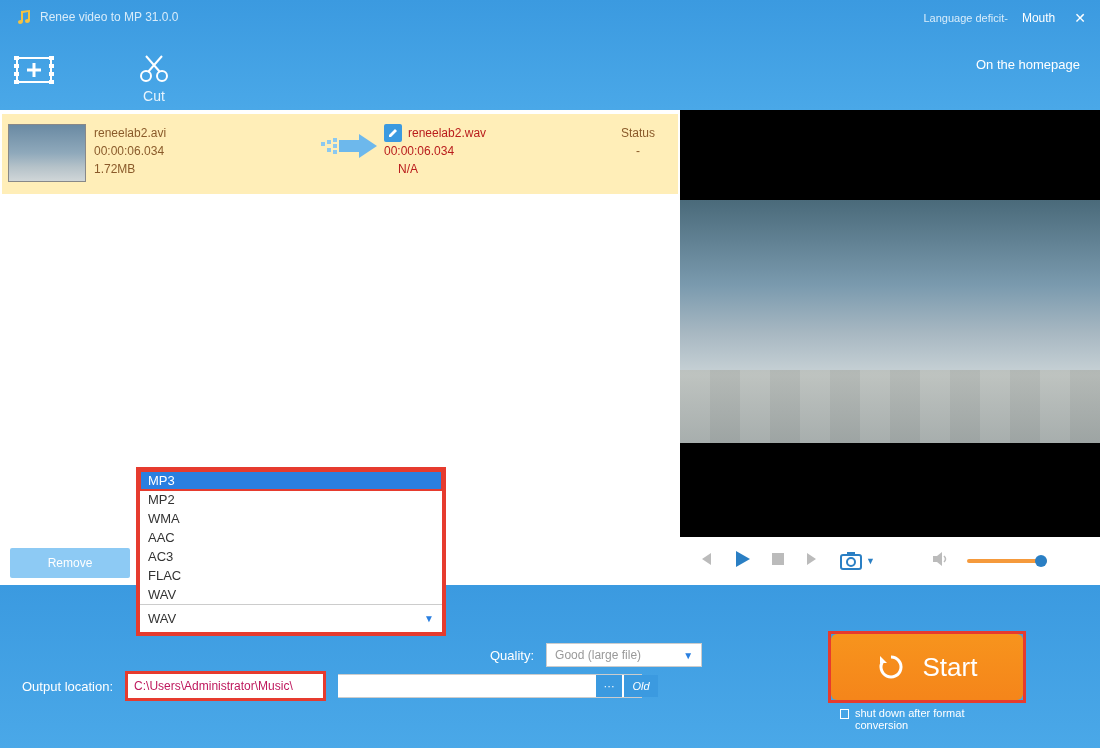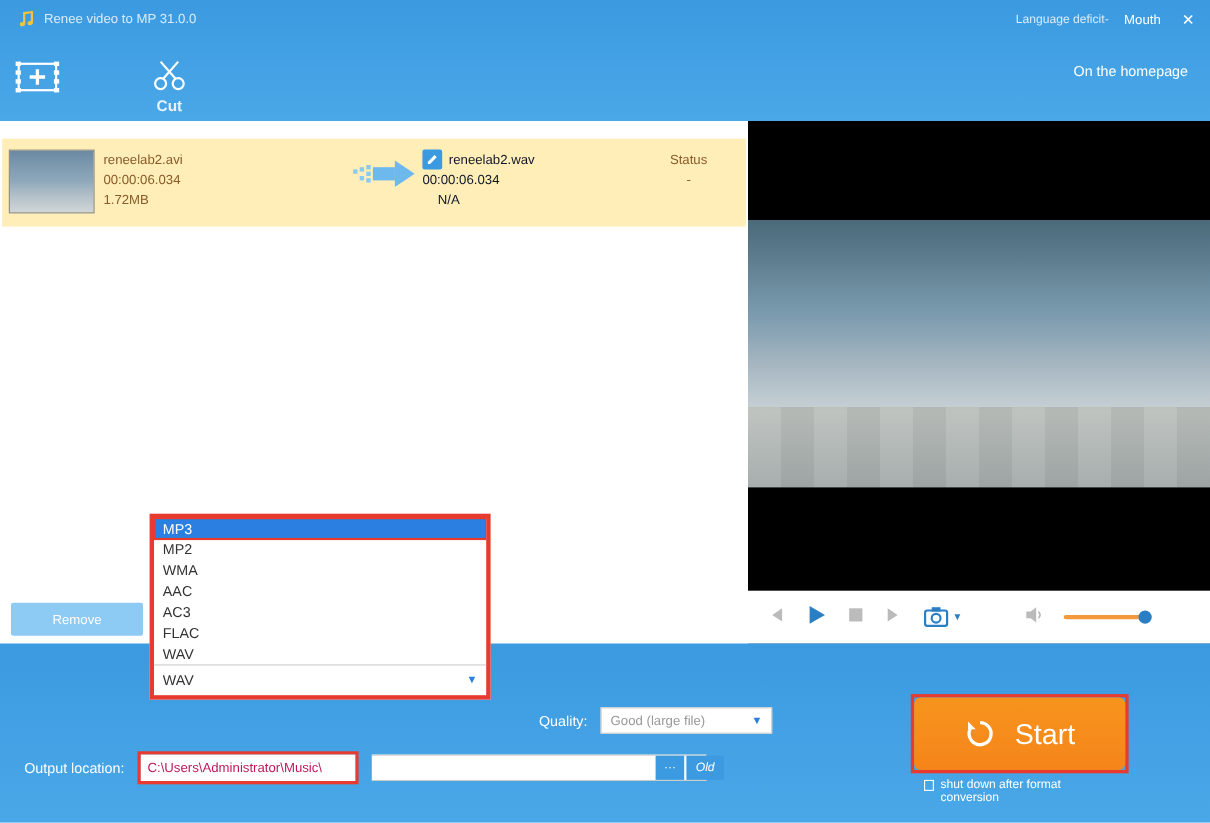--- a/index.html
+++ b/index.html
@@ -8,32 +8,32 @@
   .header { height: 110px; background: linear-gradient(180deg, #3b9ae0 0%, #4aa8e8 100%); position: relative; }
   .title-bar { display: flex; align-items: center; padding: 8px 14px; }
   .app-icon { width: 18px; height: 18px; margin-right: 8px; }
   .app-title { color: #d8ecfa; font-size: 12px; }
   .title-right { position: absolute; right: 14px; top: 10px; display: flex; align-items: center; gap: 14px; }
   .lang-link { color: #d8ecfa; font-size: 11px; }
   .mouth-link { color: #fff; font-size: 12px; display: flex; align-items: center; gap: 19px; }
   .close-x { color: #fff; font-size: 14px; }
   
   .toolbar { display: flex; align-items: flex-end; padding: 0 14px; gap: 80px; position: absolute; bottom: 6px; left: 0; right: 0; }
-  .tool-btn { display: flex; flex-direction: column; align-items: center; color: #e8f4fd; font-size: 12px; cursor: pointer; font-weight: bold; }
+  .tool-btn { display: flex; flex-direction: column; align-items: center; color: #e8f4fd; font-size: 12px; cursor: pointer; }
   .tool-icon { width: 40px; height: 34px; display: flex; align-items: center; justify-content: center; margin-bottom: 4px; }
   .tool-label-faded { color: rgba(255,255,255,0.4); font-size: 11px; }
   .homepage-link { position: absolute; right: 20px; bottom: 38px; color: #fff; font-size: 13px; }
   
   .main { display: flex; height: 475px; }
   .left-pane { width: 680px; background: #fff; display: flex; flex-direction: column; position: relative; }
-  .file-row { background: #ffeeb8; display: flex; align-items: flex-start; padding: 10px 22px 6px 6px; height: 80px; margin: 16px 2px; }
+  .file-row { background: #ffeeb8; display: flex; align-items: flex-start; padding: 10px 10px 6px 6px; height: 80px; margin: 4px 2px; }
   .thumb { width: 78px; height: 58px; background: linear-gradient(180deg, #6a8aa3 0%, #8fa9bb 50%, #b5c2c9 75%, #d0d6d8 100%); margin-right: 8px; border: 1px solid #888; }
   .file-info { flex: 0 0 220px; font-size: 12px; color: #8a5a2a; line-height: 1.5; }
   .arrow-col { flex: 0 0 70px; display: flex; align-items: center; justify-content: center; padding-top: 10px; }
-  .out-info { flex: 1; font-size: 12px; color: #0f172a; line-height: 1.5; }
+  .out-info { flex: 1; font-size: 12px; color: #b91c1c; line-height: 1.5; }
   .out-line1 { display: flex; align-items: center; gap: 6px; }
   .out-icon { width: 18px; height: 18px; background: #3b9ae0; border-radius: 2px; display: flex; align-items: center; justify-content: center; color: #fff; font-size: 10px; }
   .status-col { flex: 0 0 60px; font-size: 12px; color: #8a5a2a; text-align: center; line-height: 1.5; }
   
   .bottom-bar { display: flex; align-items: center; padding: 8px 10px; gap: 20px; position: absolute; bottom: 0; left: 0; right: 0; height: 44px; }
   .remove-btn { background: #5db4f0; color: #fff; border: none; width: 120px; height: 30px; font-size: 12px; border-radius: 2px; opacity: 0.7; }
   .watermark { color: rgba(240,70,110,0.3); font-size: 12px; }
   .creation-time { color: #999; font-size: 12px; margin-left: 60px; }
   .watermark2 { color: rgba(240,70,110,0.2); font-size: 11px; margin-left: 20px; }
   
@@ -56,21 +56,21 @@
   .format-item { padding: 2px 8px; font-size: 13px; color: #333; cursor: pointer; }
   .format-item.sel { background: #2a7fe0; color: #fff; }
   .format-item.sel-mark { outline: 2px solid #e63b2e; outline-offset: -1px; }
   .format-current { border-top: 1px solid #ccc; padding: 6px 8px; font-size: 13px; color: #333; display: flex; justify-content: space-between; align-items: center; }
   .dd-arrow { color: #2a7fe0; font-size: 10px; }
   
   .quality-row { position: absolute; left: 490px; top: 58px; display: flex; align-items: center; gap: 12px; }
   .quality-label { color: #fff; font-size: 13px; }
   .quality-sel { width: 156px; height: 24px; background: #fff; border: 1px solid #ccc; font-size: 12px; color: #999; padding: 0 8px; display: flex; align-items: center; justify-content: space-between; }
   
-  .output-row { position: absolute; left: 22px; top: 98px; display: flex; align-items: center; gap: 12px; }
+  .output-row { position: absolute; left: 22px; top: 86px; display: flex; align-items: center; gap: 12px; }
   .output-label { color: #fff; font-size: 13px; }
   .output-input-wrap { border: 3px solid #e63b2e; }
   .output-input { width: 195px; height: 24px; background: #fff; border: none; font-size: 12px; padding: 0 6px; color: #be185d; }
   .output-rest { width: 304px; height: 24px; background: #fff; border: 1px solid #ccc; border-left: none; }
   .output-btns { display: flex; gap: 2px; margin-left: -58px; z-index: 2; }
   .out-btn { width: 26px; height: 22px; background: #3b9ae0; color: #fff; border: none; font-size: 11px; display: flex; align-items: center; justify-content: center; }
   
   .start-wrap { position: absolute; right: 74px; top: 46px; border: 3px solid #e63b2e; }
   .start-btn { width: 192px; height: 66px; background: linear-gradient(180deg, #f7941d 0%, #f5851a 100%); border: none; border-radius: 6px; color: #fff; font-size: 26px; display: flex; align-items: center; justify-content: center; gap: 18px; cursor: pointer; }
   .start-icon { width: 28px; height: 28px; }

